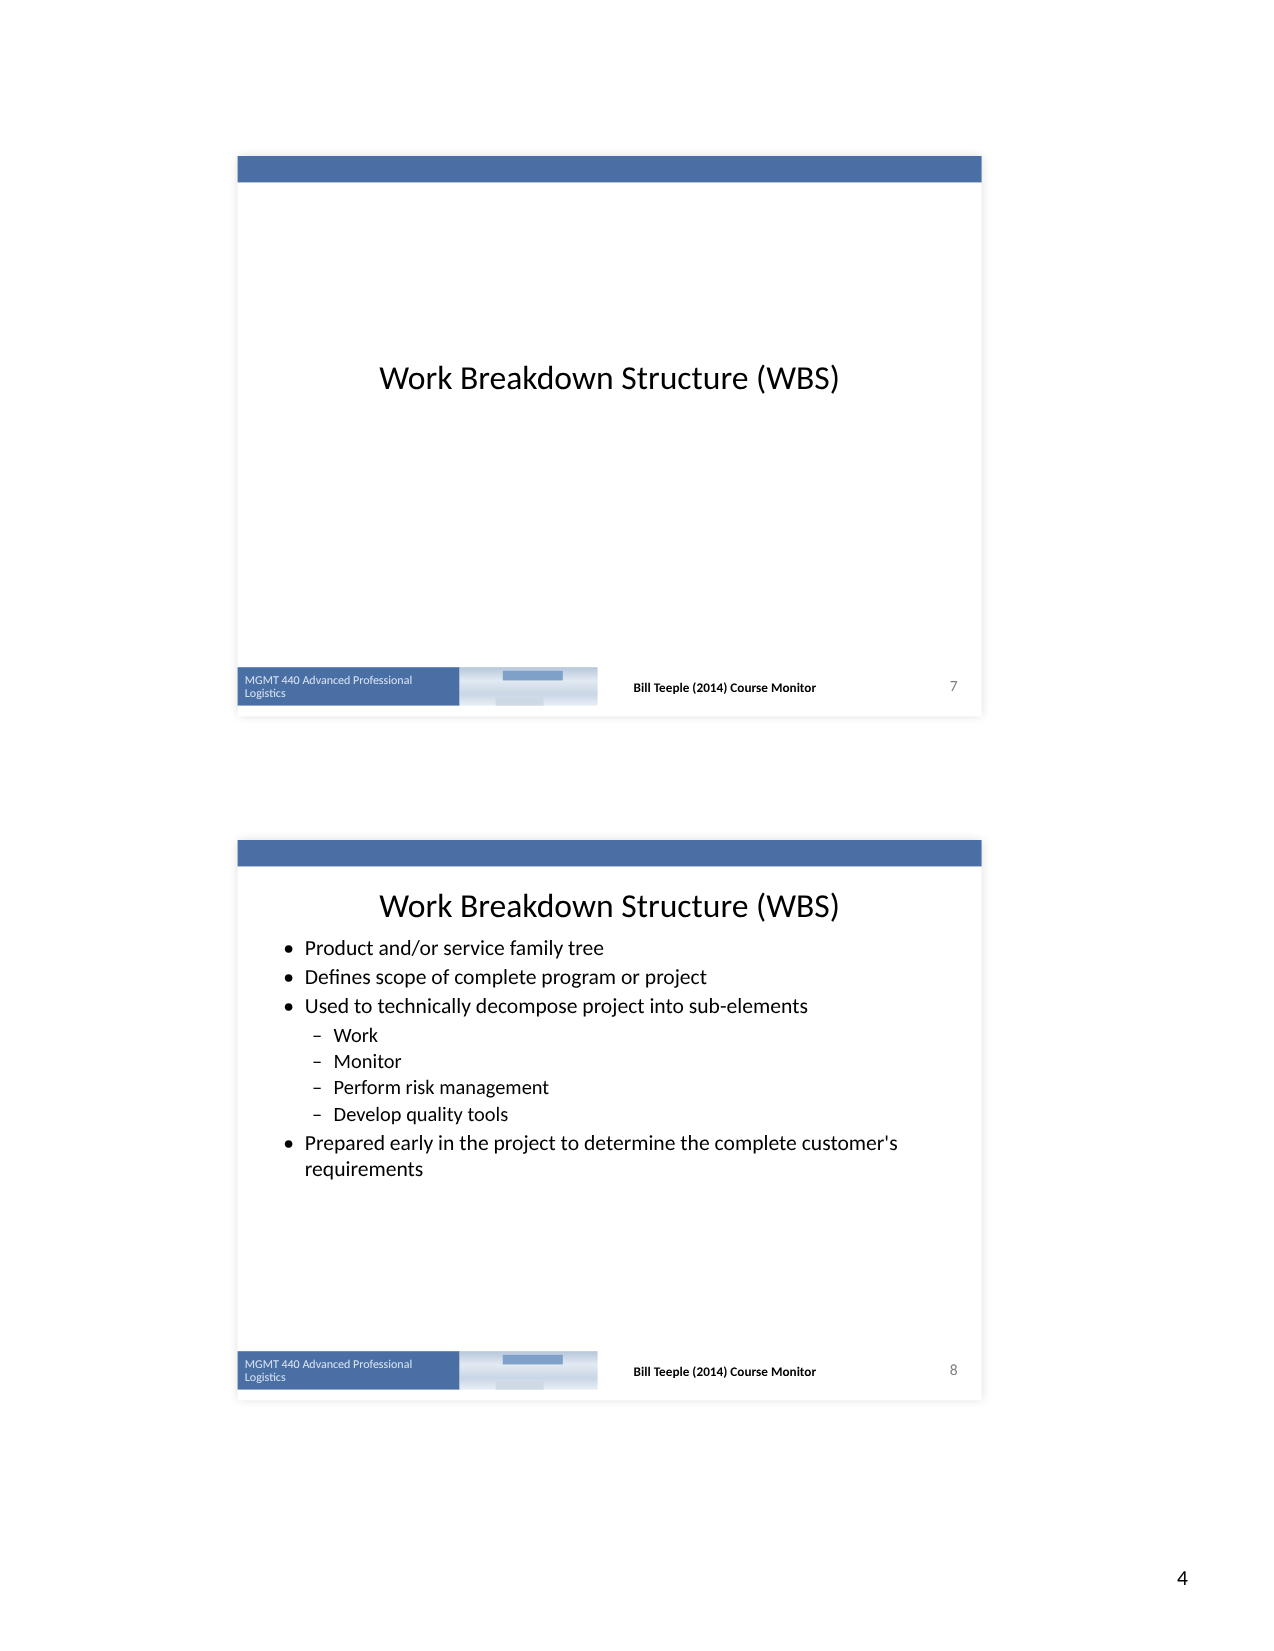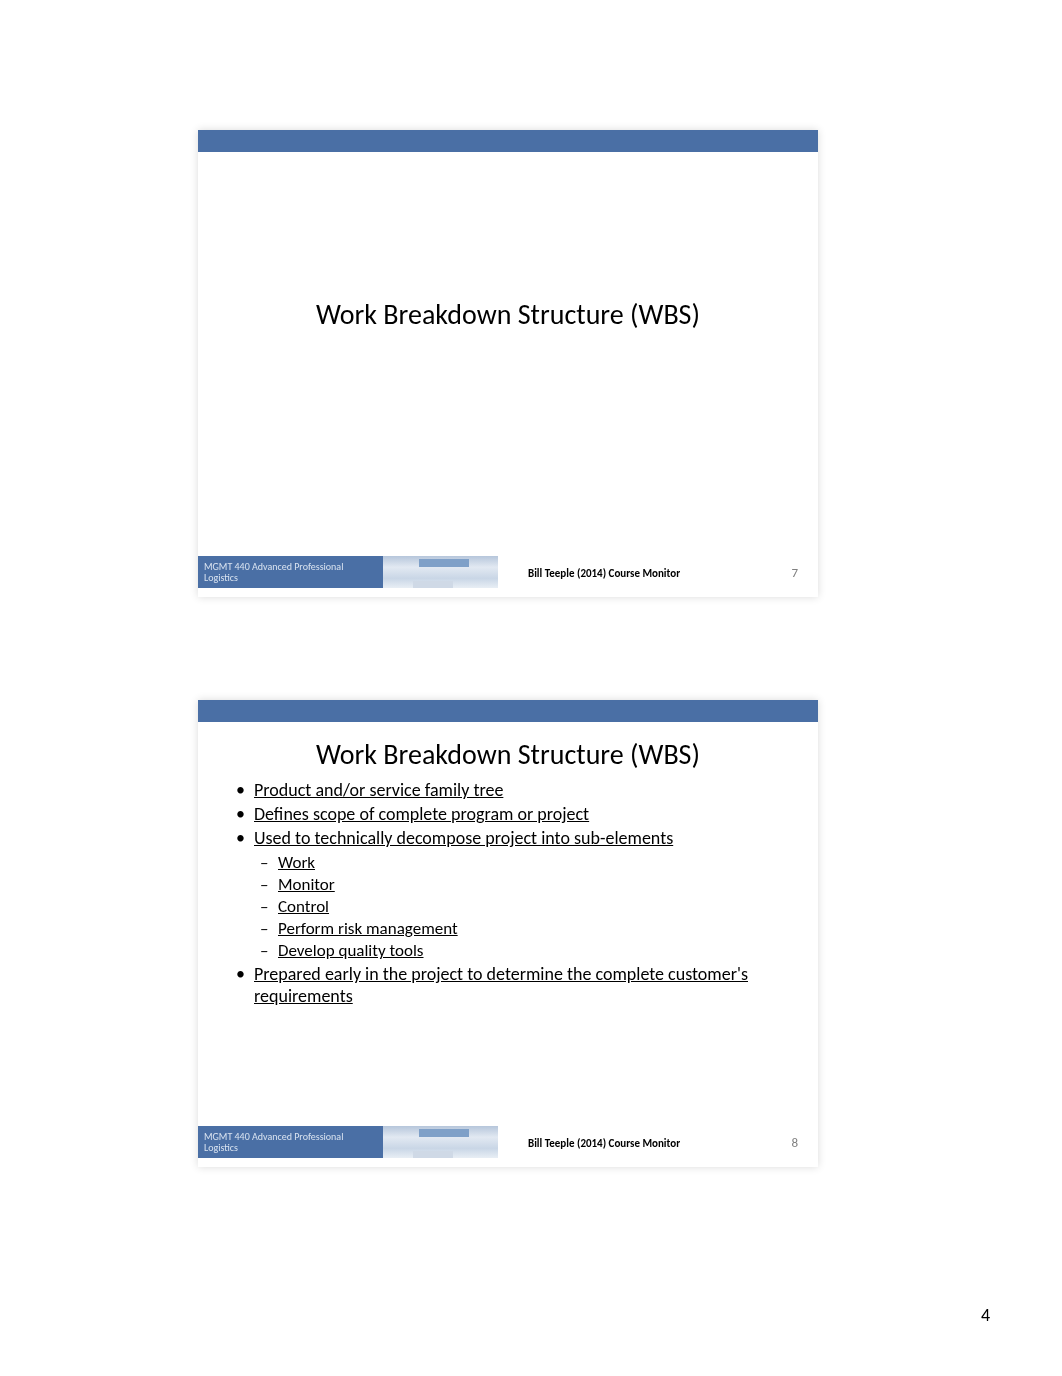--- a/index.html
+++ b/index.html
@@ -44,21 +44,21 @@
       margin-bottom: 10px;
     }
     .slide2 .slide-title { margin-top: -5px; margin-bottom: 8px; }
     .slide1 .slide-title { margin-top: -80px; }
     .content {
       width: 100%;
       font-size: 18px;
       line-height: 1.22;
       padding-left: 6px;
     }
-    ul.bullets { list-style: none; text-decoration: underline; }
+    ul.bullets { list-style: none; }
     ul.bullets > li { position: relative; padding-left: 20px; margin-bottom: 2px; }
     ul.bullets > li::before { content: "•"; position: absolute; left: 2px; top: 0; }
     ul.dashes { list-style: none; margin-top: 2px; }
     ul.dashes > li { position: relative; padding-left: 24px; font-size: 17px; line-height: 1.3; }
     ul.dashes > li::before { content: "–"; position: absolute; left: 6px; top: 0; }
     .footer {
       position: absolute;
       left: 0; right: 0; bottom: 0;
       height: 50px;
       display: flex;
@@ -148,21 +148,20 @@
     <div class="slide-title">Work Breakdown Structure (WBS)</div>
     <div class="content">
       <ul class="bullets">
         <li><span>Product and/or service family tree</span></li>
         <li><span>Defines scope of complete program or project</span></li>
         <li>
           <span>Used to technically decompose project into sub-elements</span>
           <ul class="dashes">
             <li><span>Work</span></li>
             <li><span>Monitor</span></li>
-            <li><span>Control</span></li>
             <li><span>Perform risk management</span></li>
             <li><span>Develop quality tools</span></li>
           </ul>
         </li>
         <li><span>Prepared early in the project to determine the complete customer's requirements</span></li>
       </ul>
     </div>
   </div>
   <div class="footer">
     <div class="footer-left">

